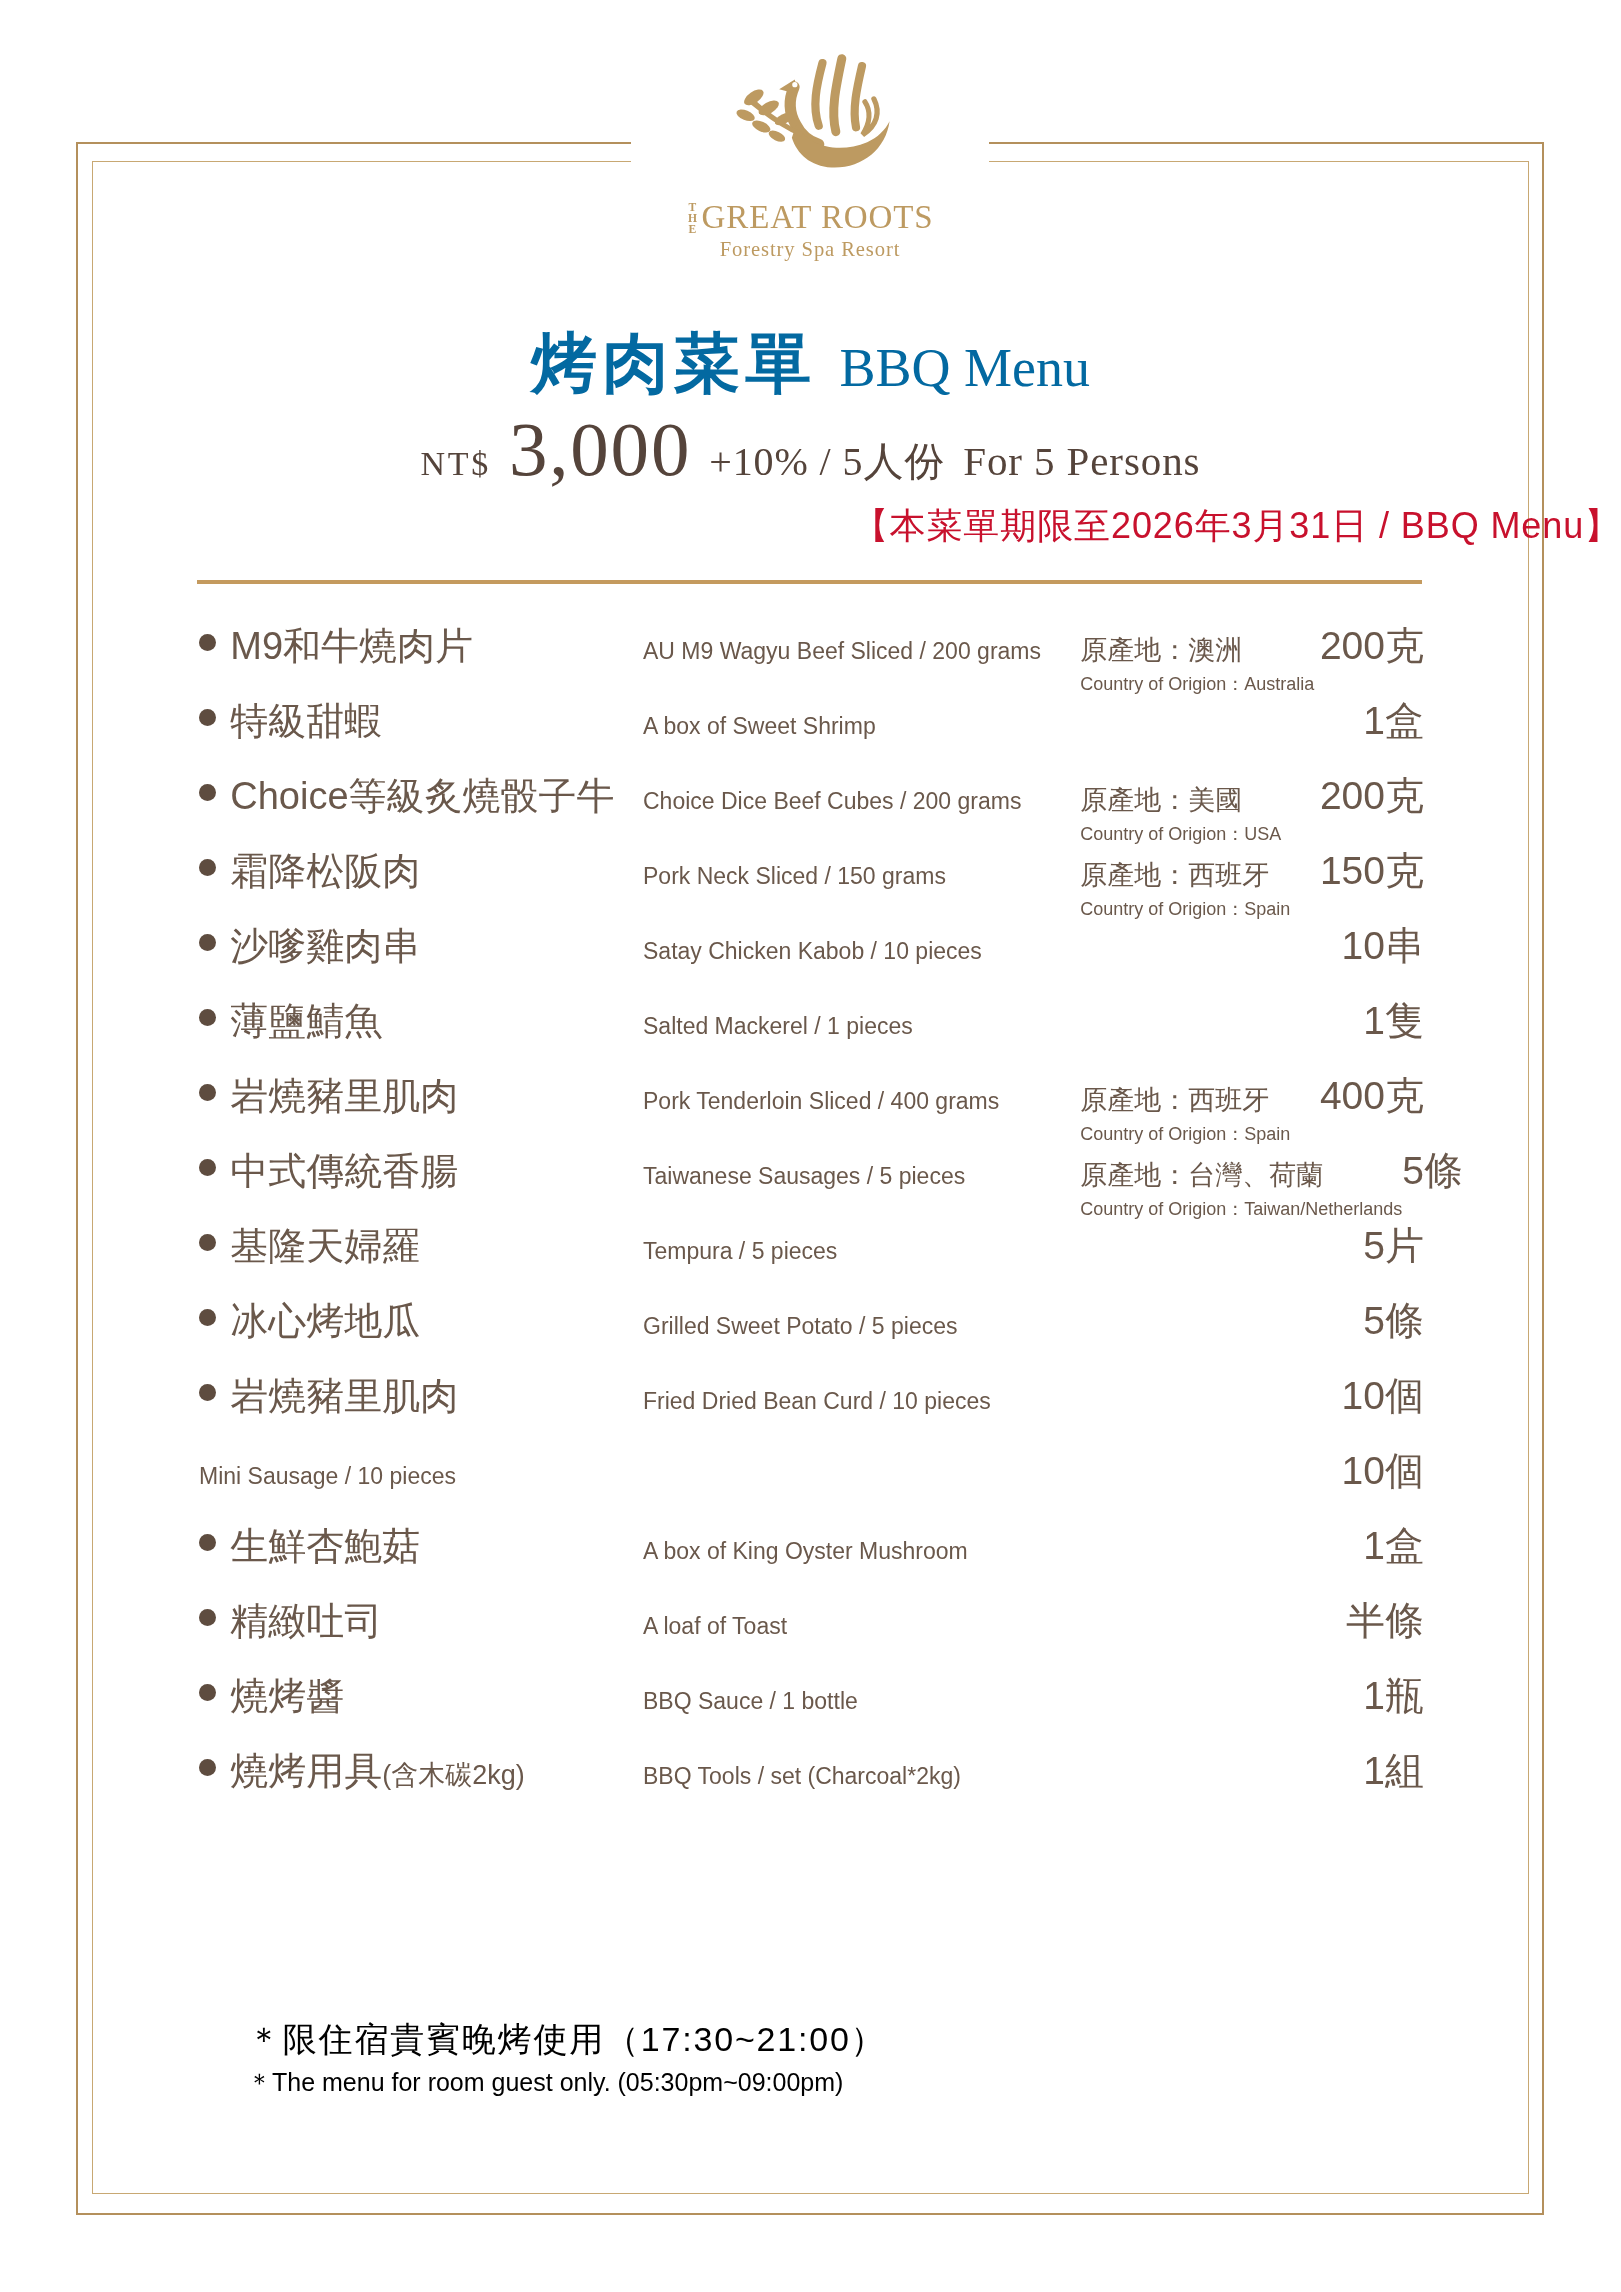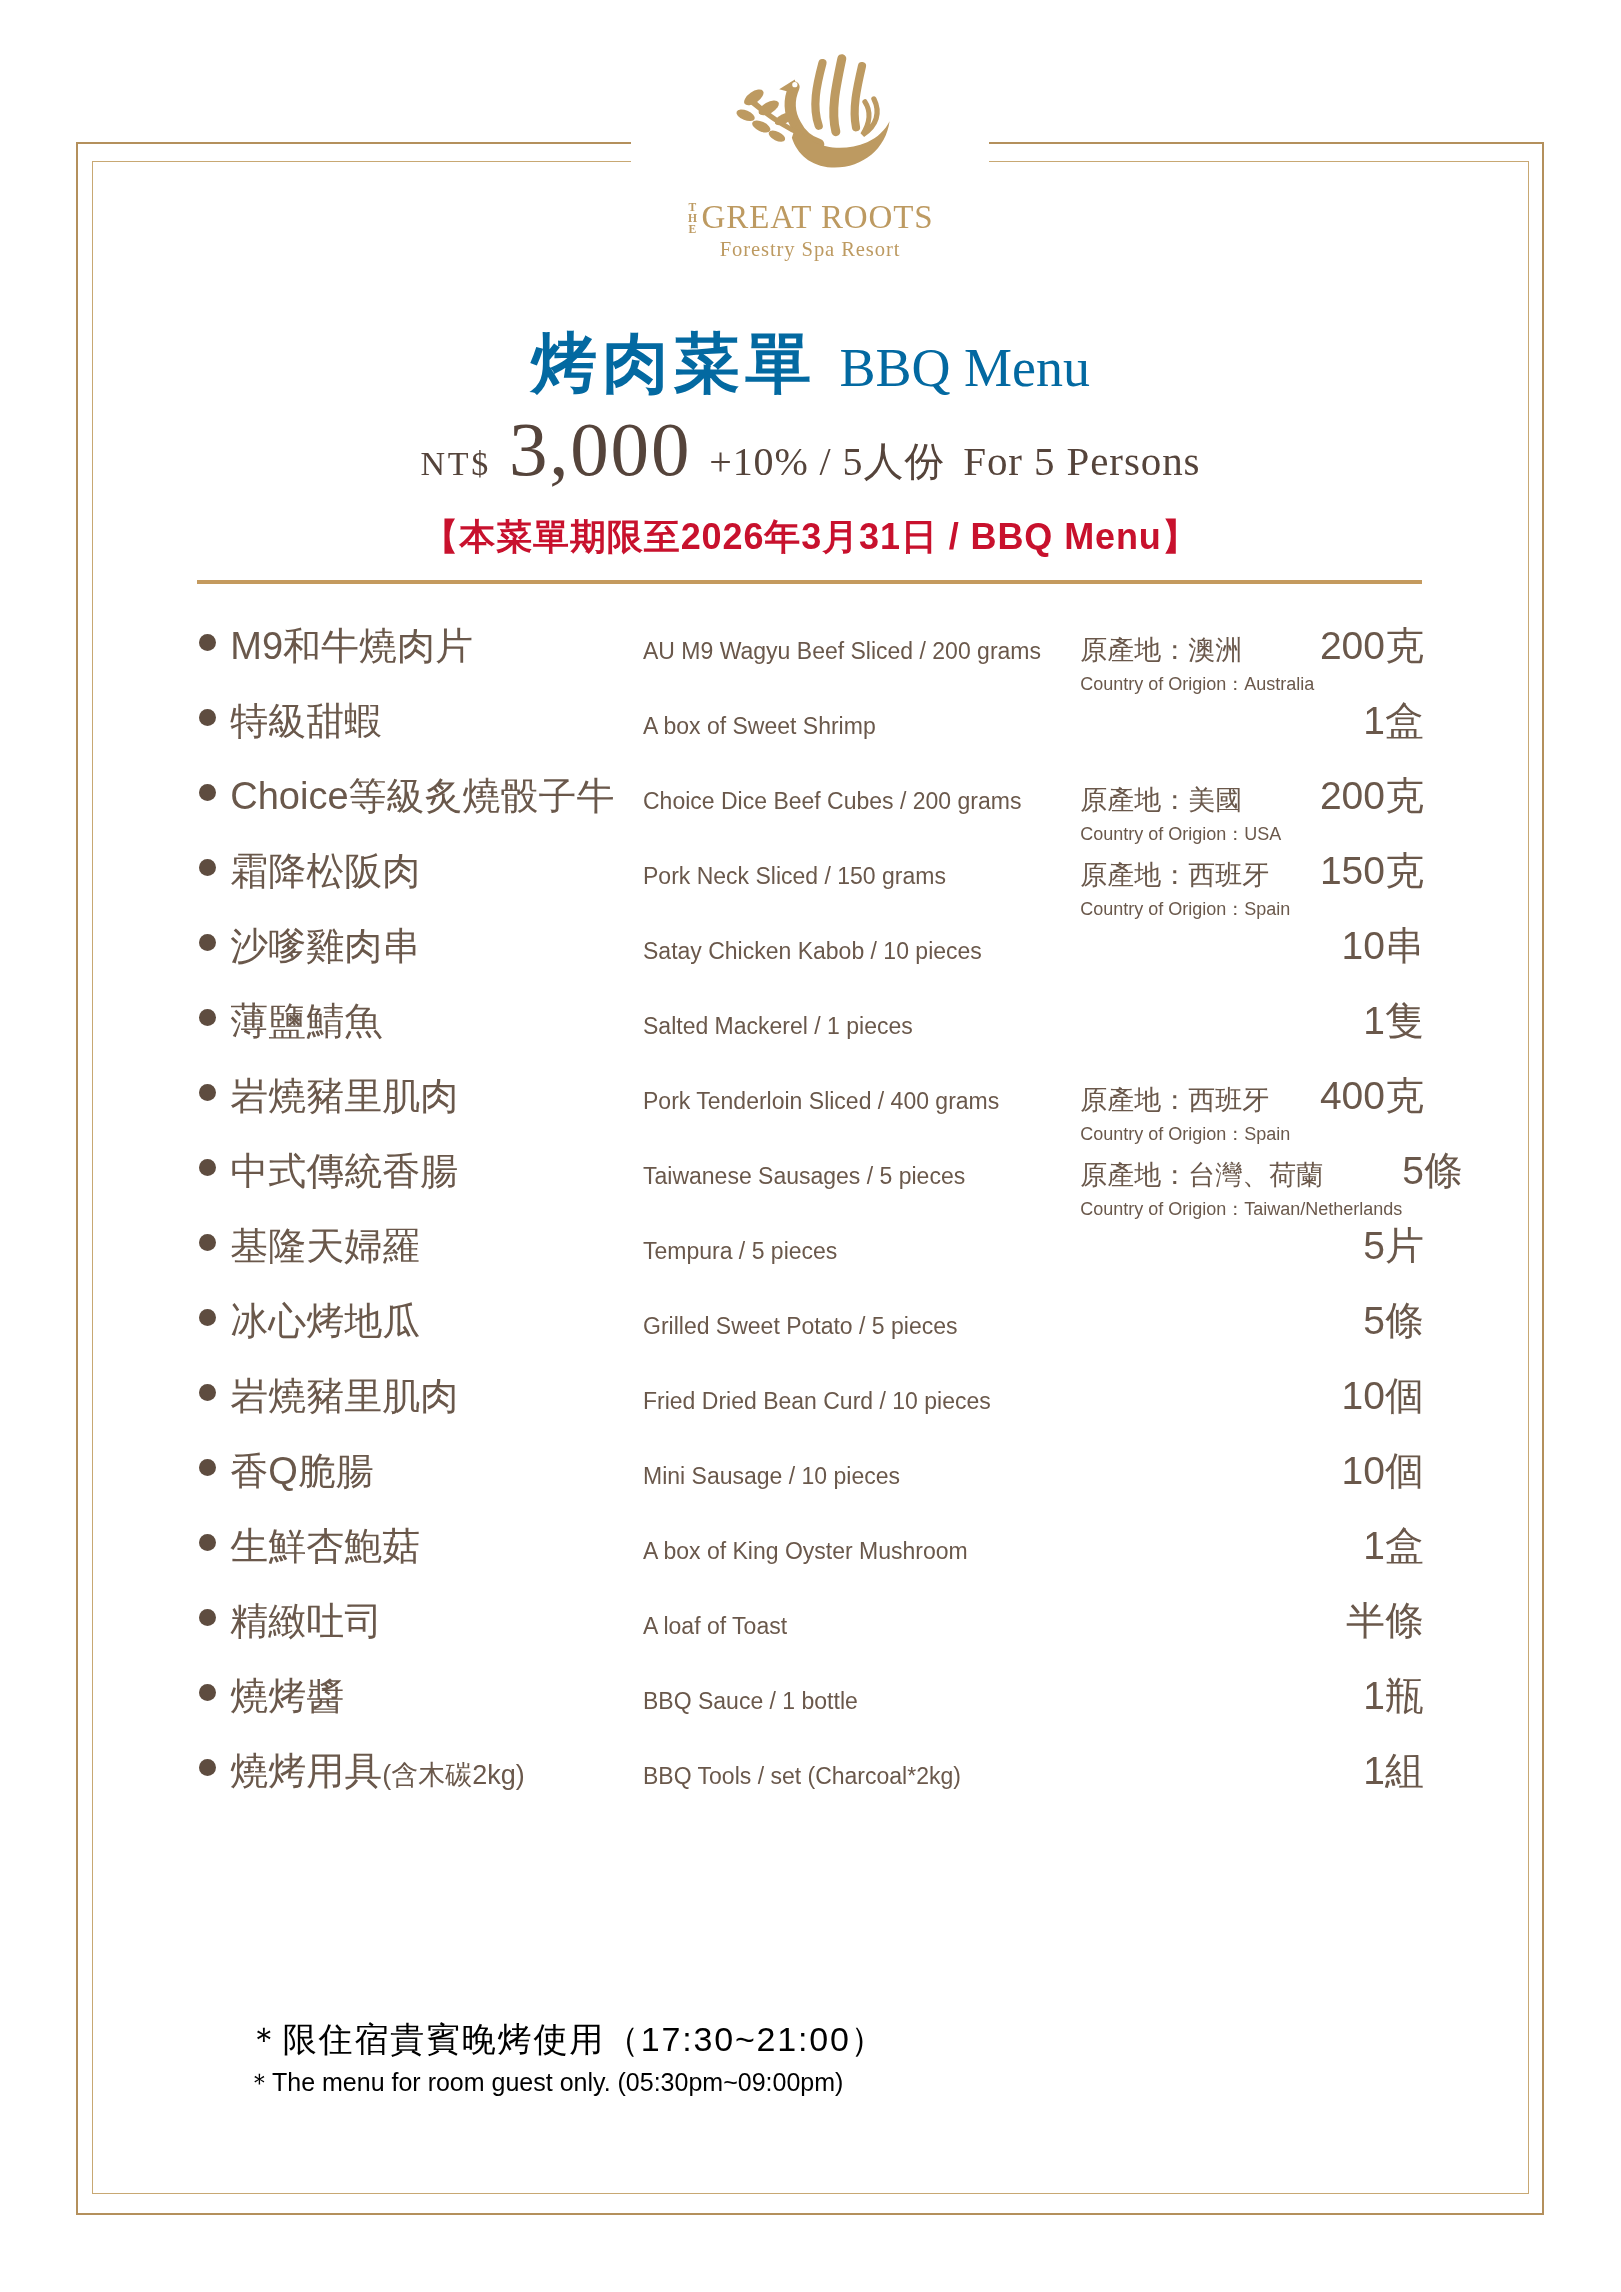--- a/index.html
+++ b/index.html
@@ -50,22 +50,22 @@
   .price-row{
     position:absolute;top:405px;left:0;width:100%;
     display:flex;justify-content:center;align-items:baseline;gap:18px;
     color:#55443b;white-space:nowrap;z-index:2;
   }
   .nt{font-family:"Liberation Serif",serif;font-size:34px;letter-spacing:2.7px;text-align:right;}
   .amount{font-family:"Liberation Serif",serif;font-size:77px;letter-spacing:1.8px;}
   .surcharge{font-family:"Liberation Serif",serif;font-size:40px;letter-spacing:0.9px;}
   .serving{font-family:"Liberation Serif",serif;font-size:41px;letter-spacing:0.9px;}
   .validity{
-    position:absolute;top:513px;left:0;width:100%;text-align:center;
-    color:#c8112d;font-size:36px;font-weight:700;letter-spacing:0.9px;z-index:2;
+    position:absolute;top:502px;left:0;width:100%;text-align:right;
+    color:#c8112d;font-size:36px;font-weight:400;letter-spacing:0.9px;z-index:2;
   }
   .rule{
     position:absolute;left:197px;top:580px;width:1225px;height:3.6px;
     background:#c49a5e;z-index:2;
   }
   
   .menu-list{position:absolute;left:199px;top:605px;width:1225px;z-index:2;}
   .menu-row{
     height:75px;display:flex;align-items:baseline;
     color:#6a584b;padding-top:20.6px;box-sizing:border-box;
@@ -252,23 +252,20 @@
       <span class="bullet"></span><span>岩燒豬里肌肉</span>
     </div>
     <div class="cell-en">Fried Dried Bean Curd / 10 pieces</div>
     <div class="cell-origin">
       
       
     </div>
     <div class="cell-qty">10個</div>
   </div>
     <div class="menu-row">
-    <div class="cell-zh">
-      <span class="bullet"></span><span>香Q脆腸</span>
-    </div>
     <div class="cell-en">Mini Sausage / 10 pieces</div>
     <div class="cell-origin">
       
       
     </div>
     <div class="cell-qty">10個</div>
   </div>
     <div class="menu-row">
     <div class="cell-zh">
       <span class="bullet"></span><span>生鮮杏鮑菇</span>

